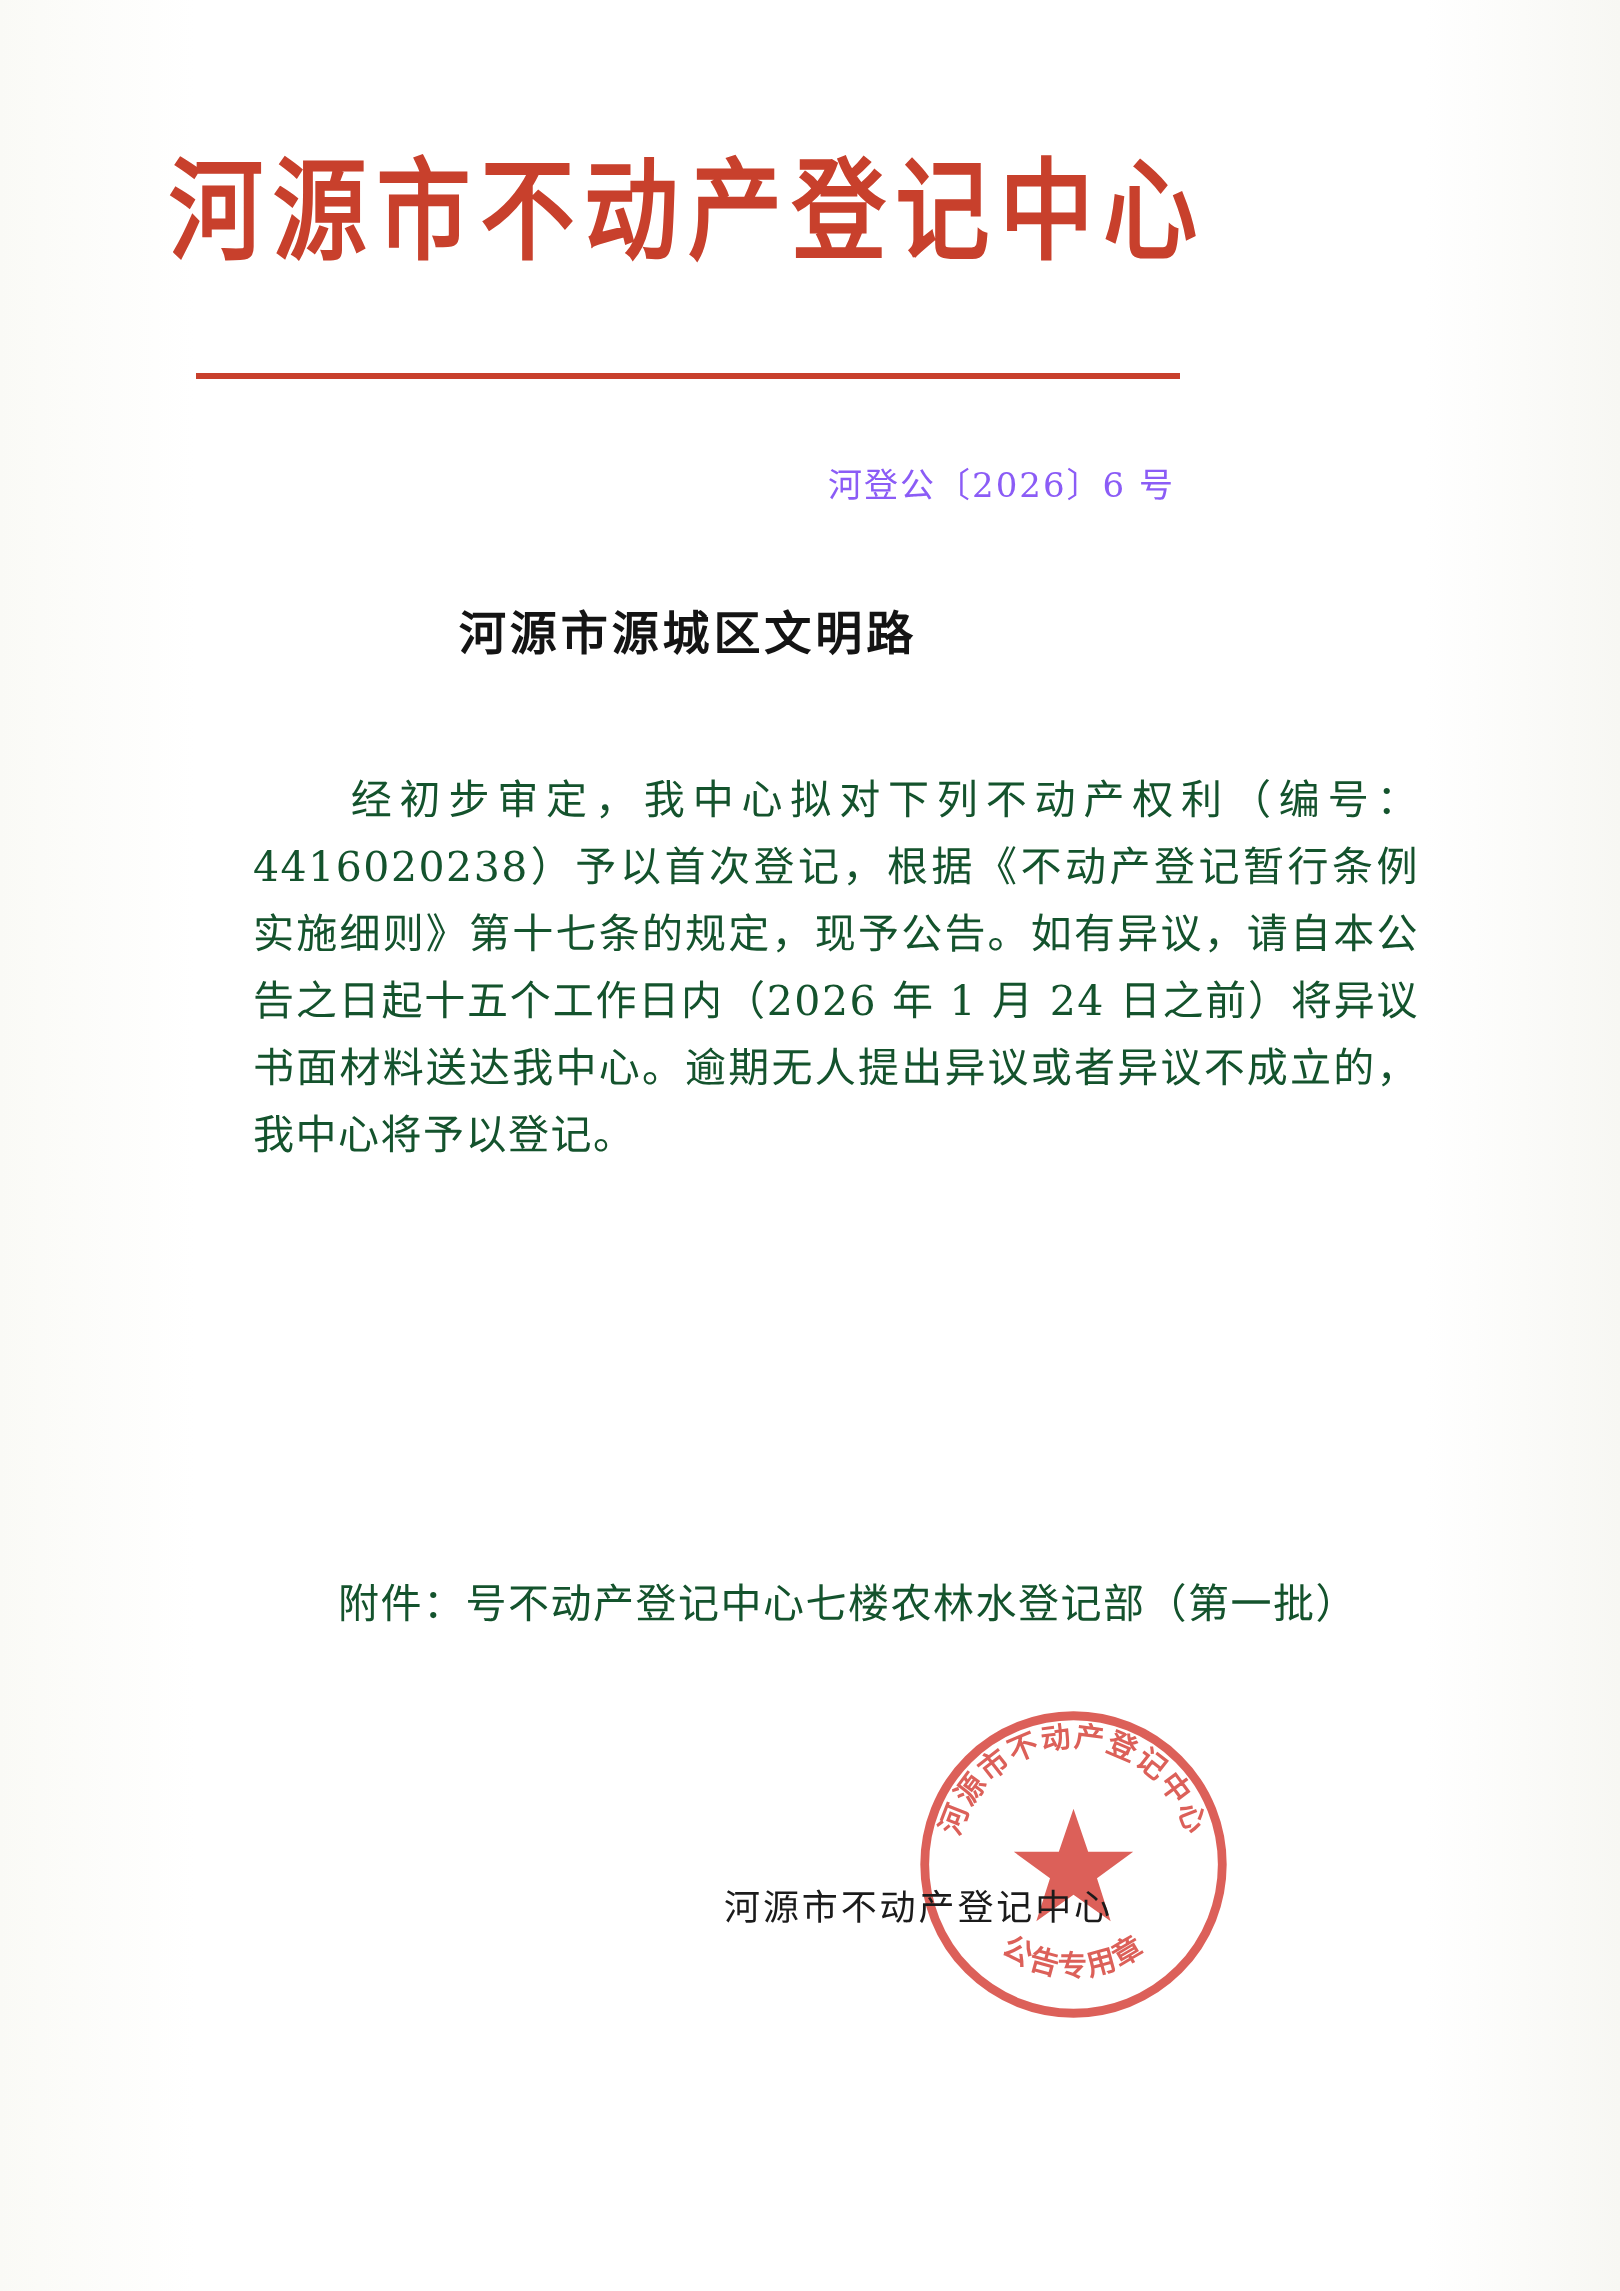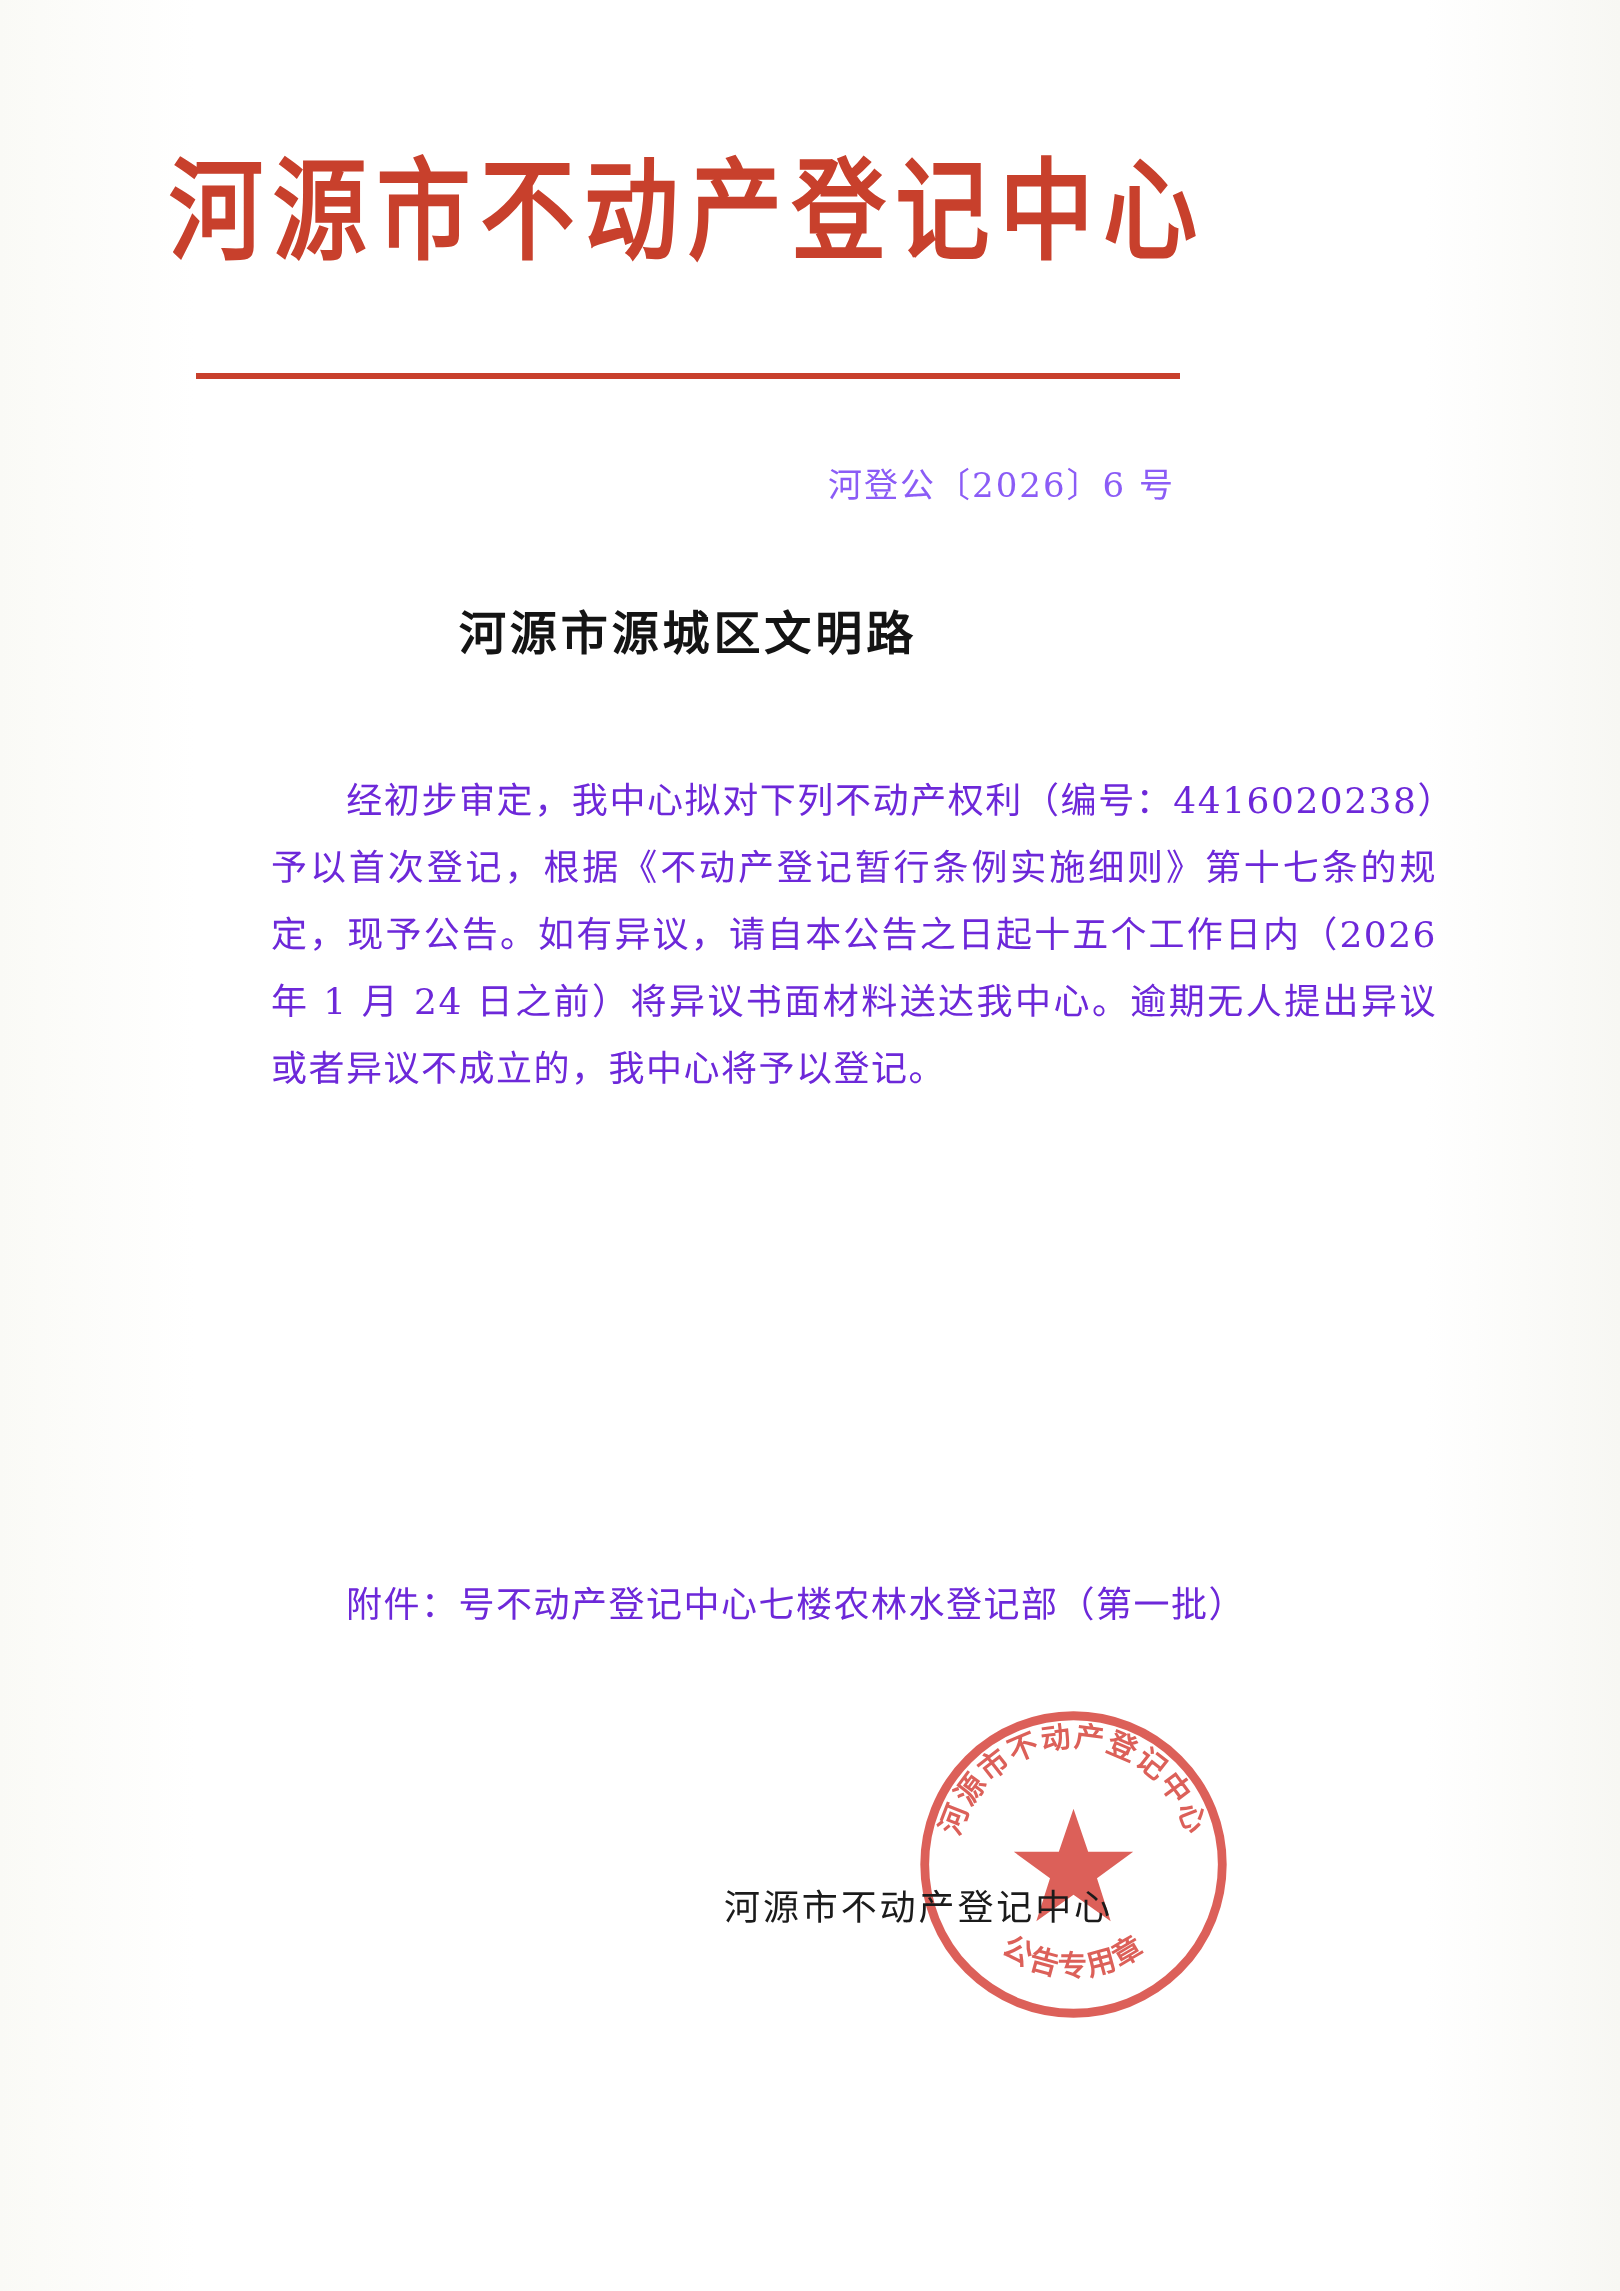--- a/index.html
+++ b/index.html
@@ -82,27 +82,27 @@
     text-align: center;
     font-family: "DejaVu Sans", "Liberation Sans", sans-serif;
     font-weight: bold;
     font-size: 47px;
     letter-spacing: 3.9px;
     color: #141414;
   }
   
   .body-block {
     position: absolute;
-    left: 271px;
+    left: 253px;
     width: 1166px;
-    font-size: 36px;
+    font-size: 41px;
     line-height: 67px;
     letter-spacing: 1.5px;
     text-align: justify;
-    color: #6d28d9;
+    color: #14532d;
   }
   .body-block p {
     margin: 0;
   }
   .p-main { top: 745px; }
   .p-main p { text-indent: 0; }
   .p-contact { top: 1274px; }
   .p-attach { top: 1549px; }
 
   

